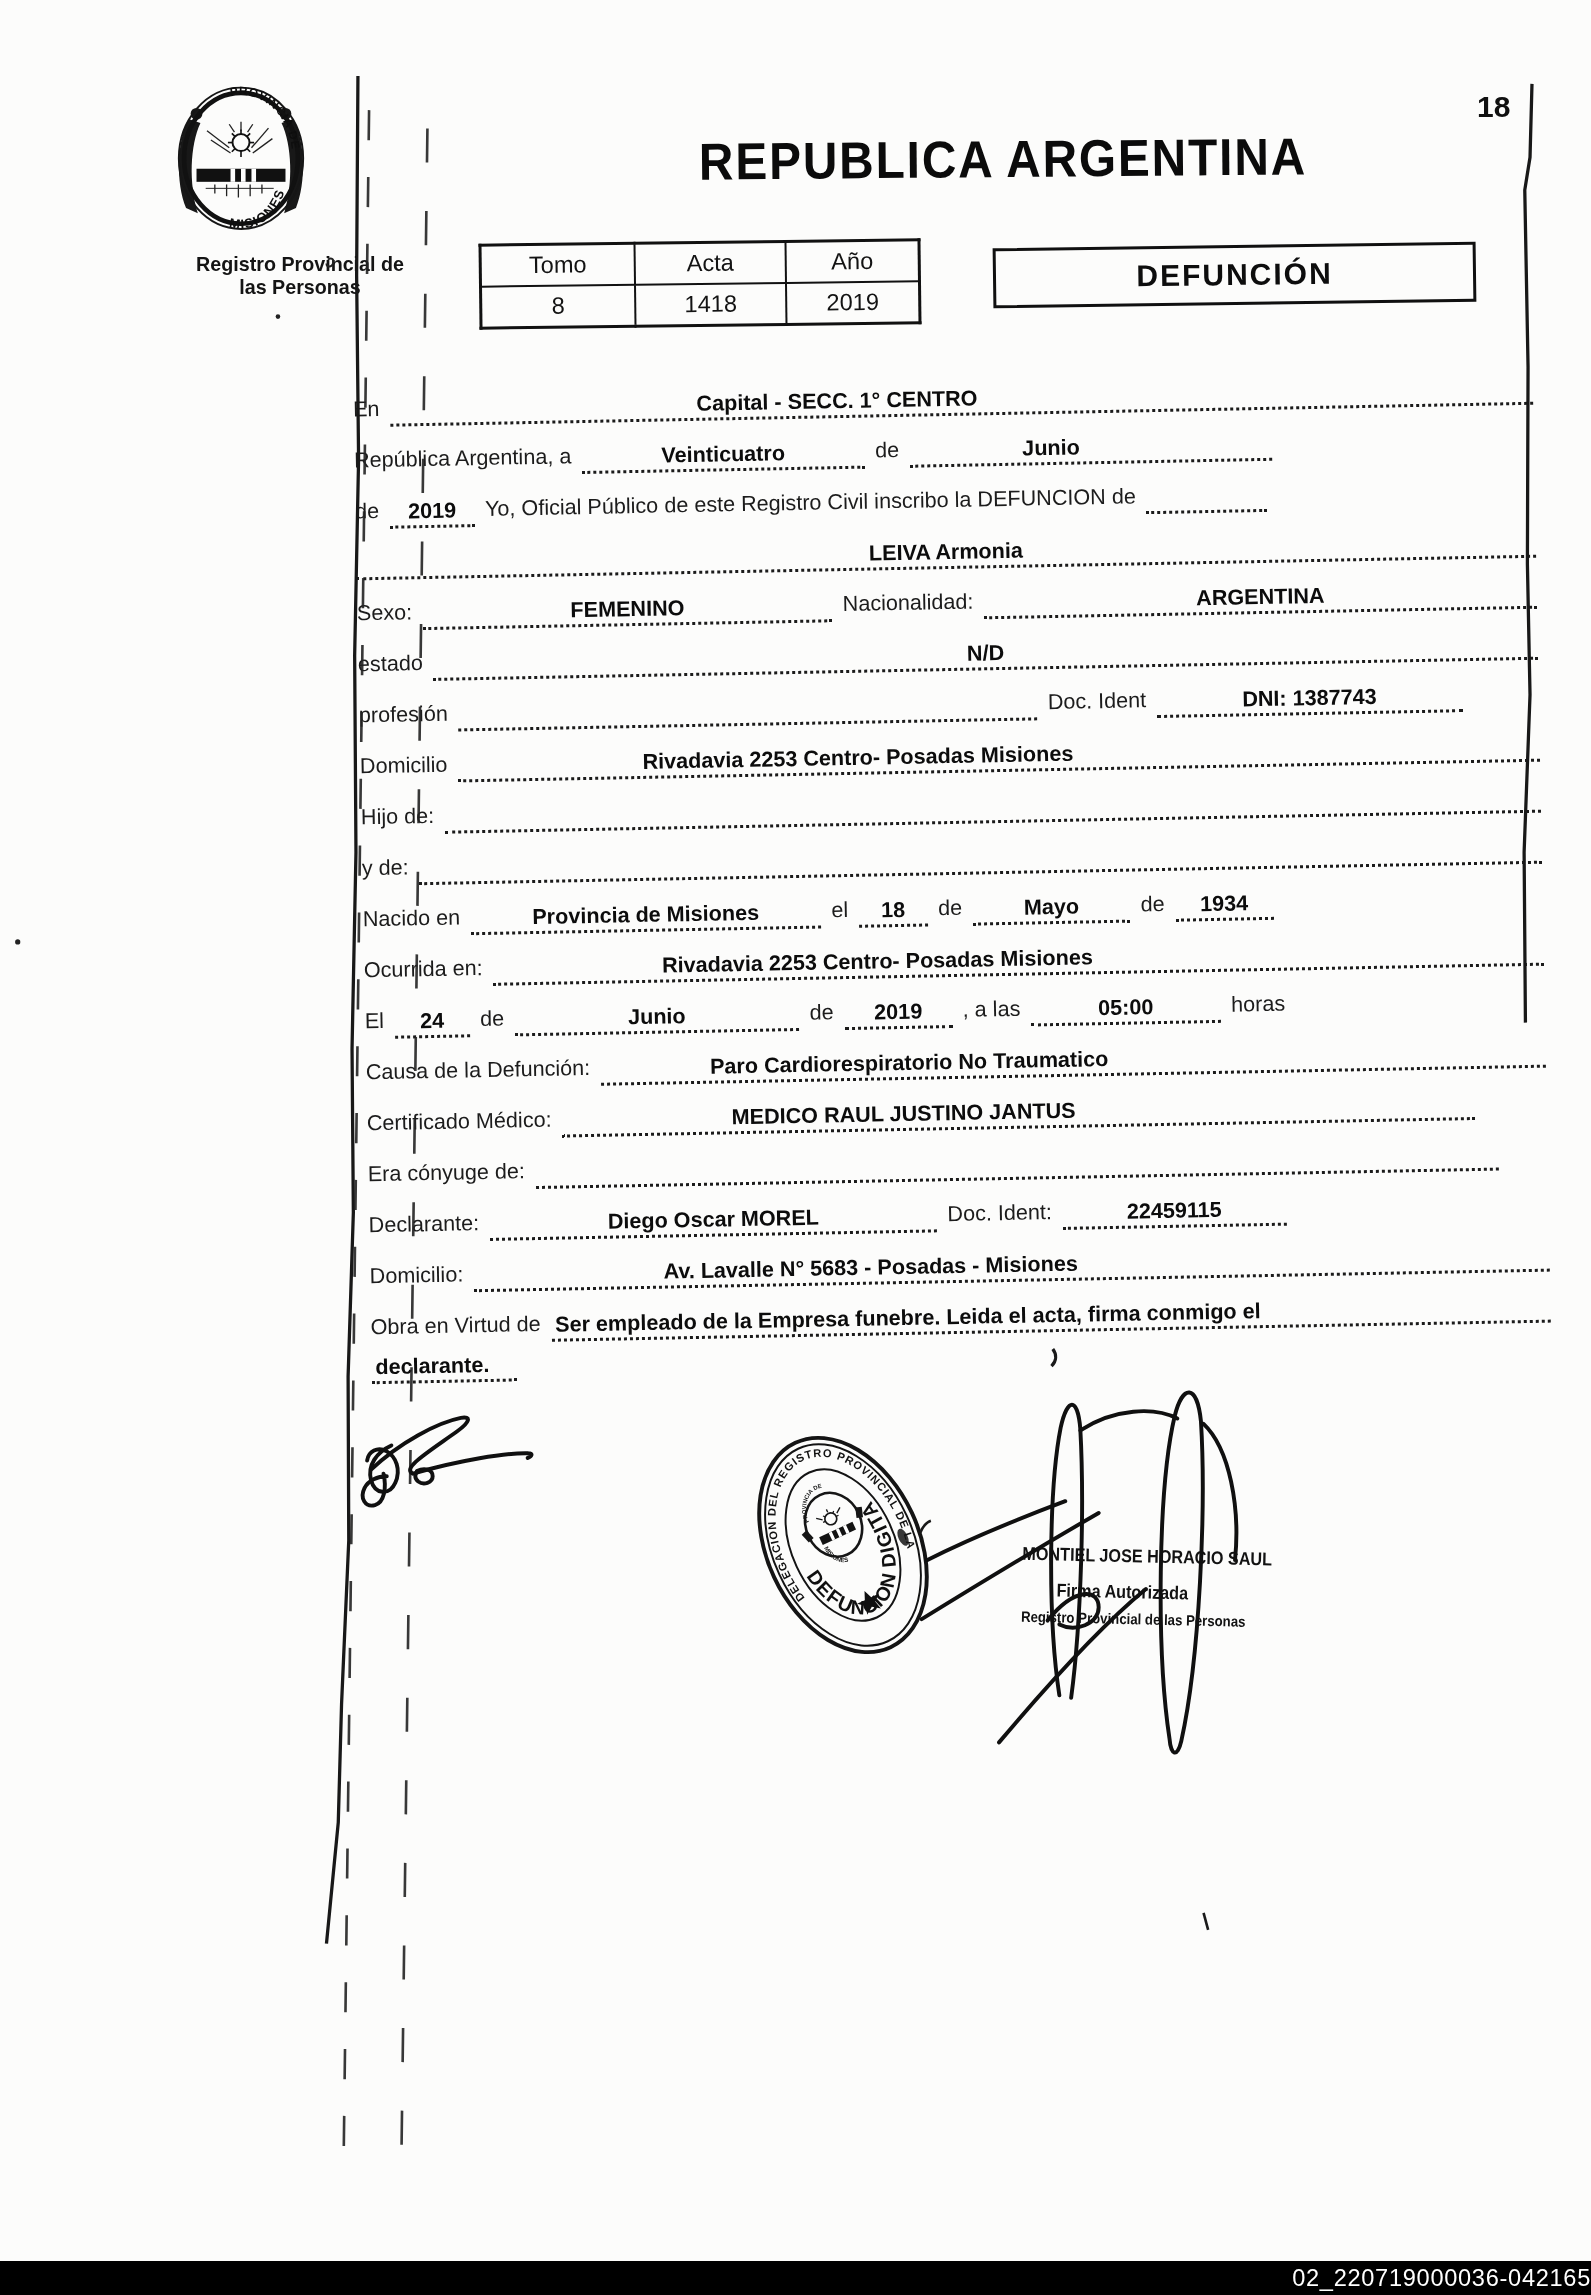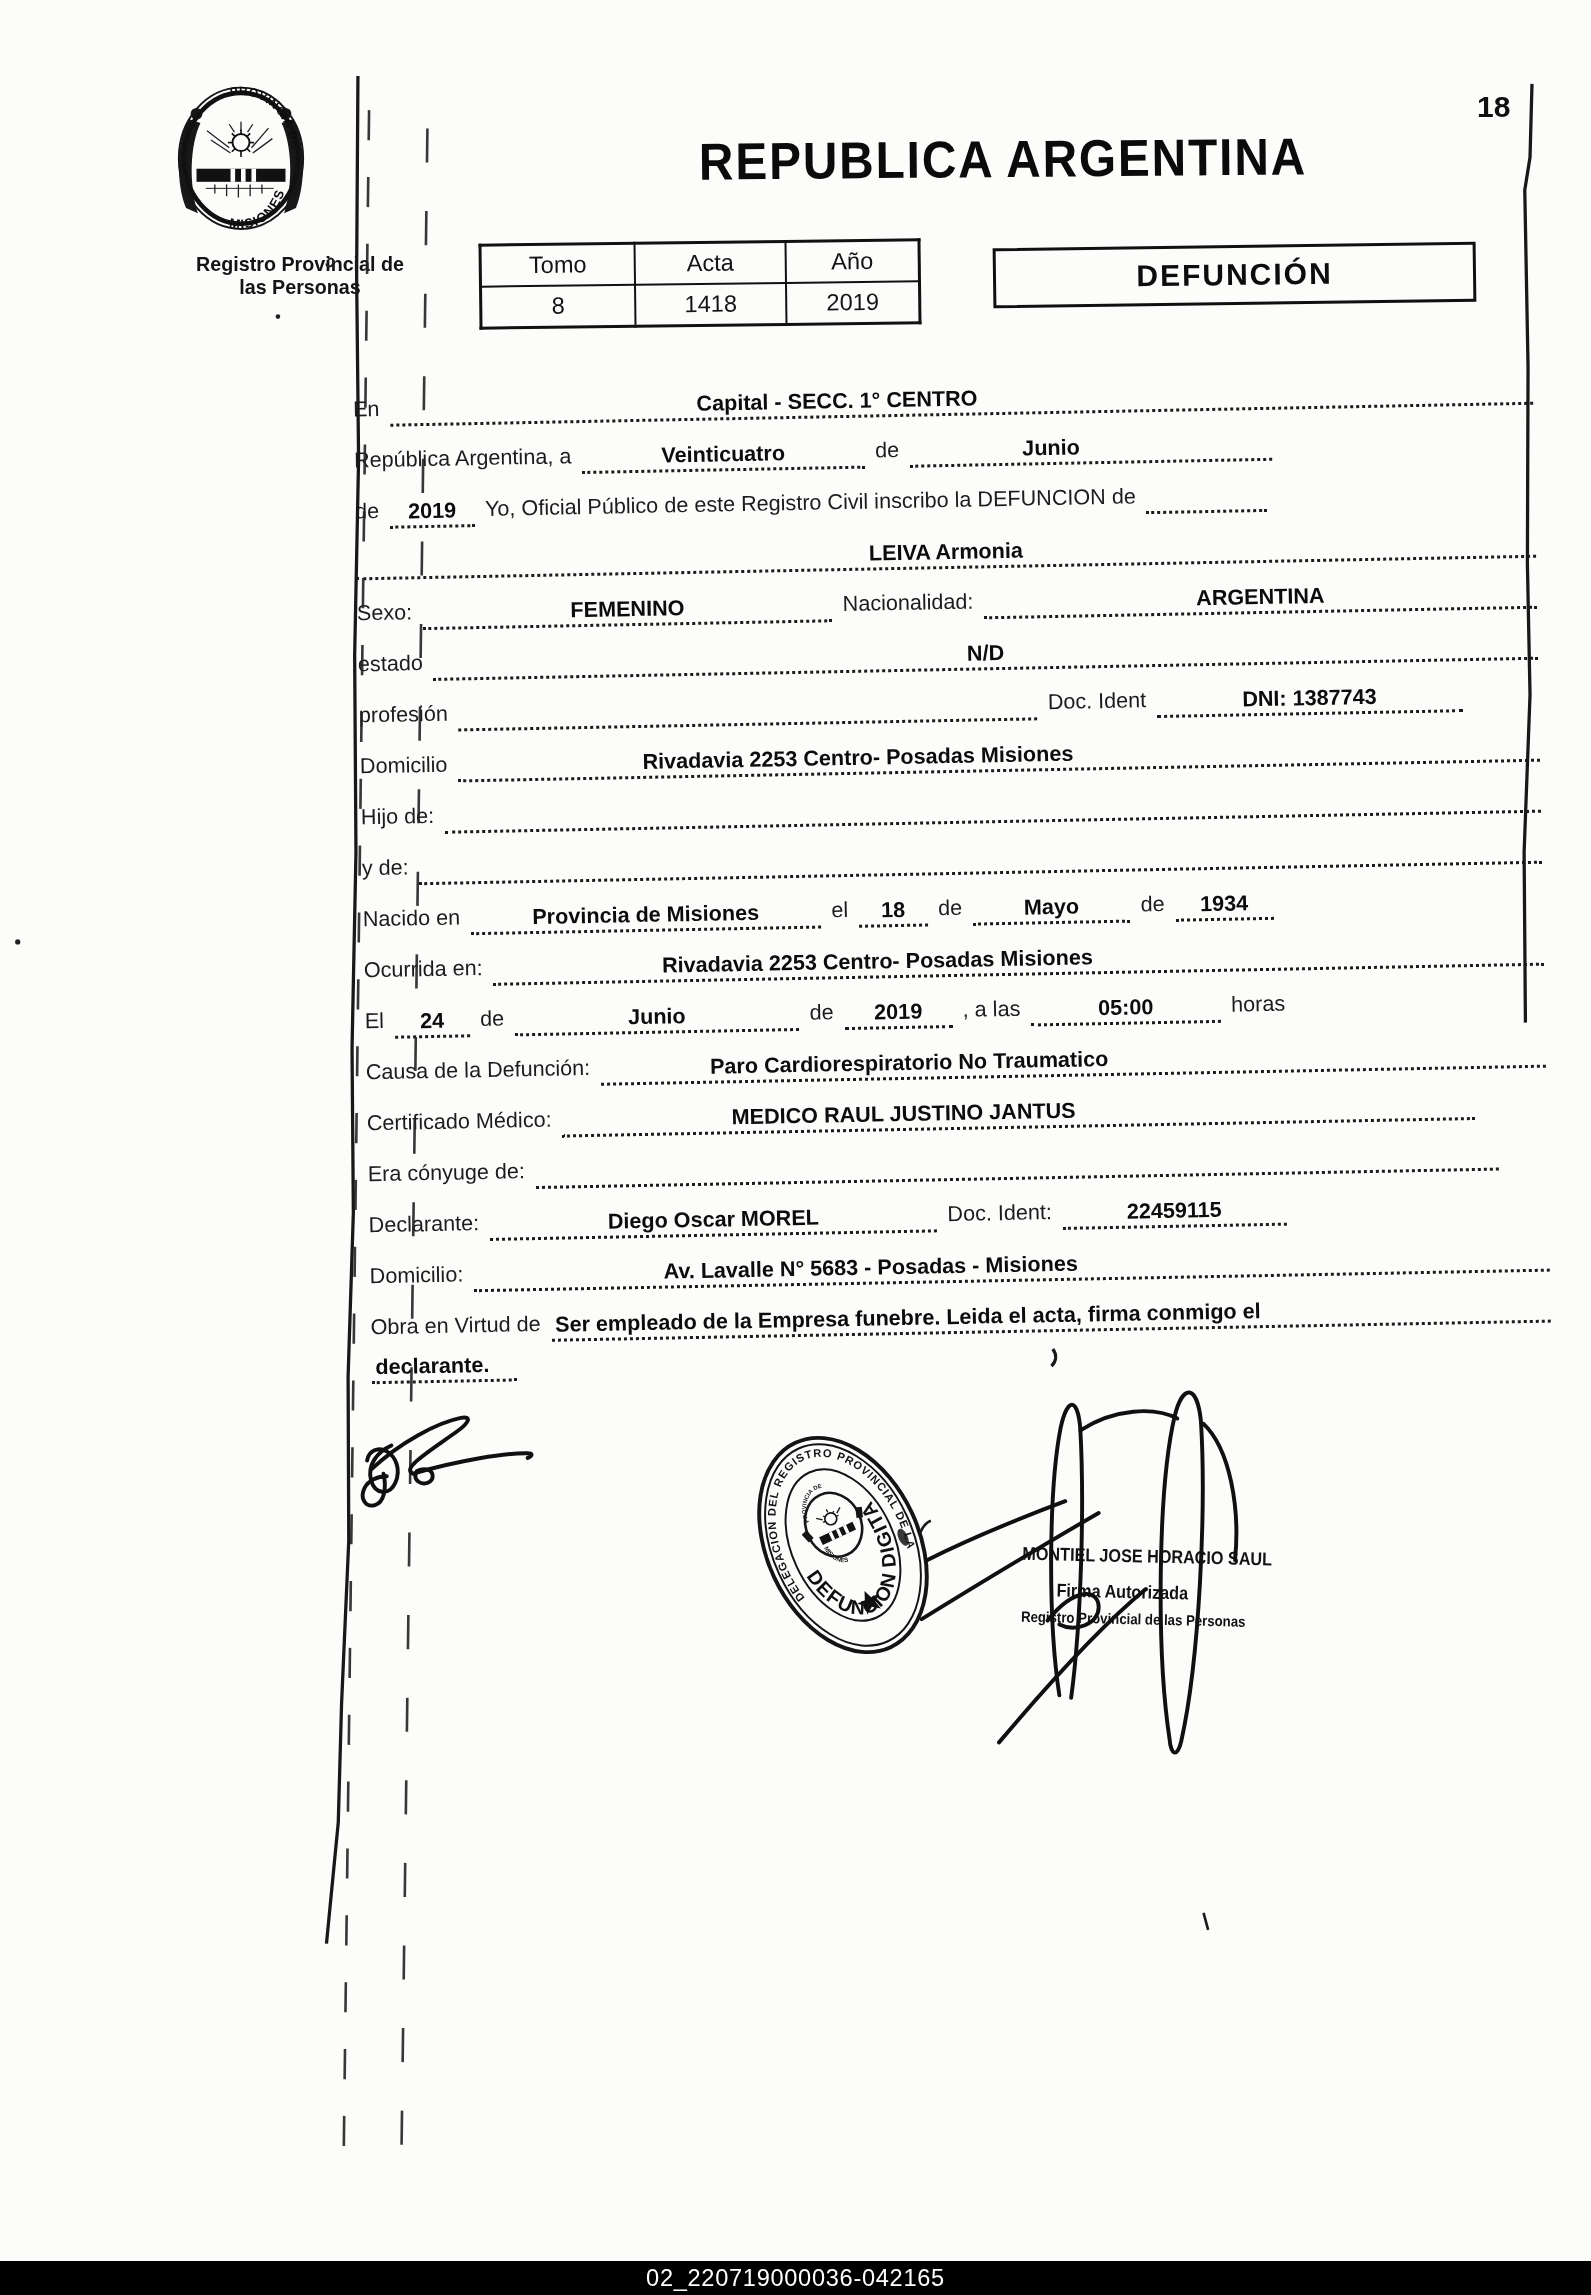--- a/index.html
+++ b/index.html
@@ -41,21 +41,21 @@
 
   
   #auth-stamp{left:1008px;top:1545px;width:229px;text-align:center;color:#121212;
               transform:rotate(1.3deg) scaleX(0.88);z-index:15}
   #auth-stamp .l1{font-size:18.4px;font-weight:700;white-space:nowrap;margin-bottom:14.4px}
   #auth-stamp .l2{font-size:18.4px;font-weight:700;white-space:nowrap;margin-bottom:6.6px}
   #auth-stamp .l3{font-size:15px;font-weight:700;white-space:nowrap}
 
   
   #footer-bar{left:0;top:2261px;width:1591px;height:34px;background:#000;z-index:40}
-  #footer-code{width:100%;text-align:center;color:#fff;font-size:23.6px;line-height:34px;letter-spacing:0.7px}
+  #footer-code{width:100%;text-align:right;color:#fff;font-size:23.6px;line-height:34px;letter-spacing:0.7px}
 
   svg text{font-family:"Liberation Sans",sans-serif}
   .npe{pointer-events:none}
 </style>
 </head>
 <body>
 
 <div class="abs" id="page-number">18</div>
 
 <svg class="abs npe" style="left:169px;top:85px" width="144" height="157" viewBox="0 0 220 240">

